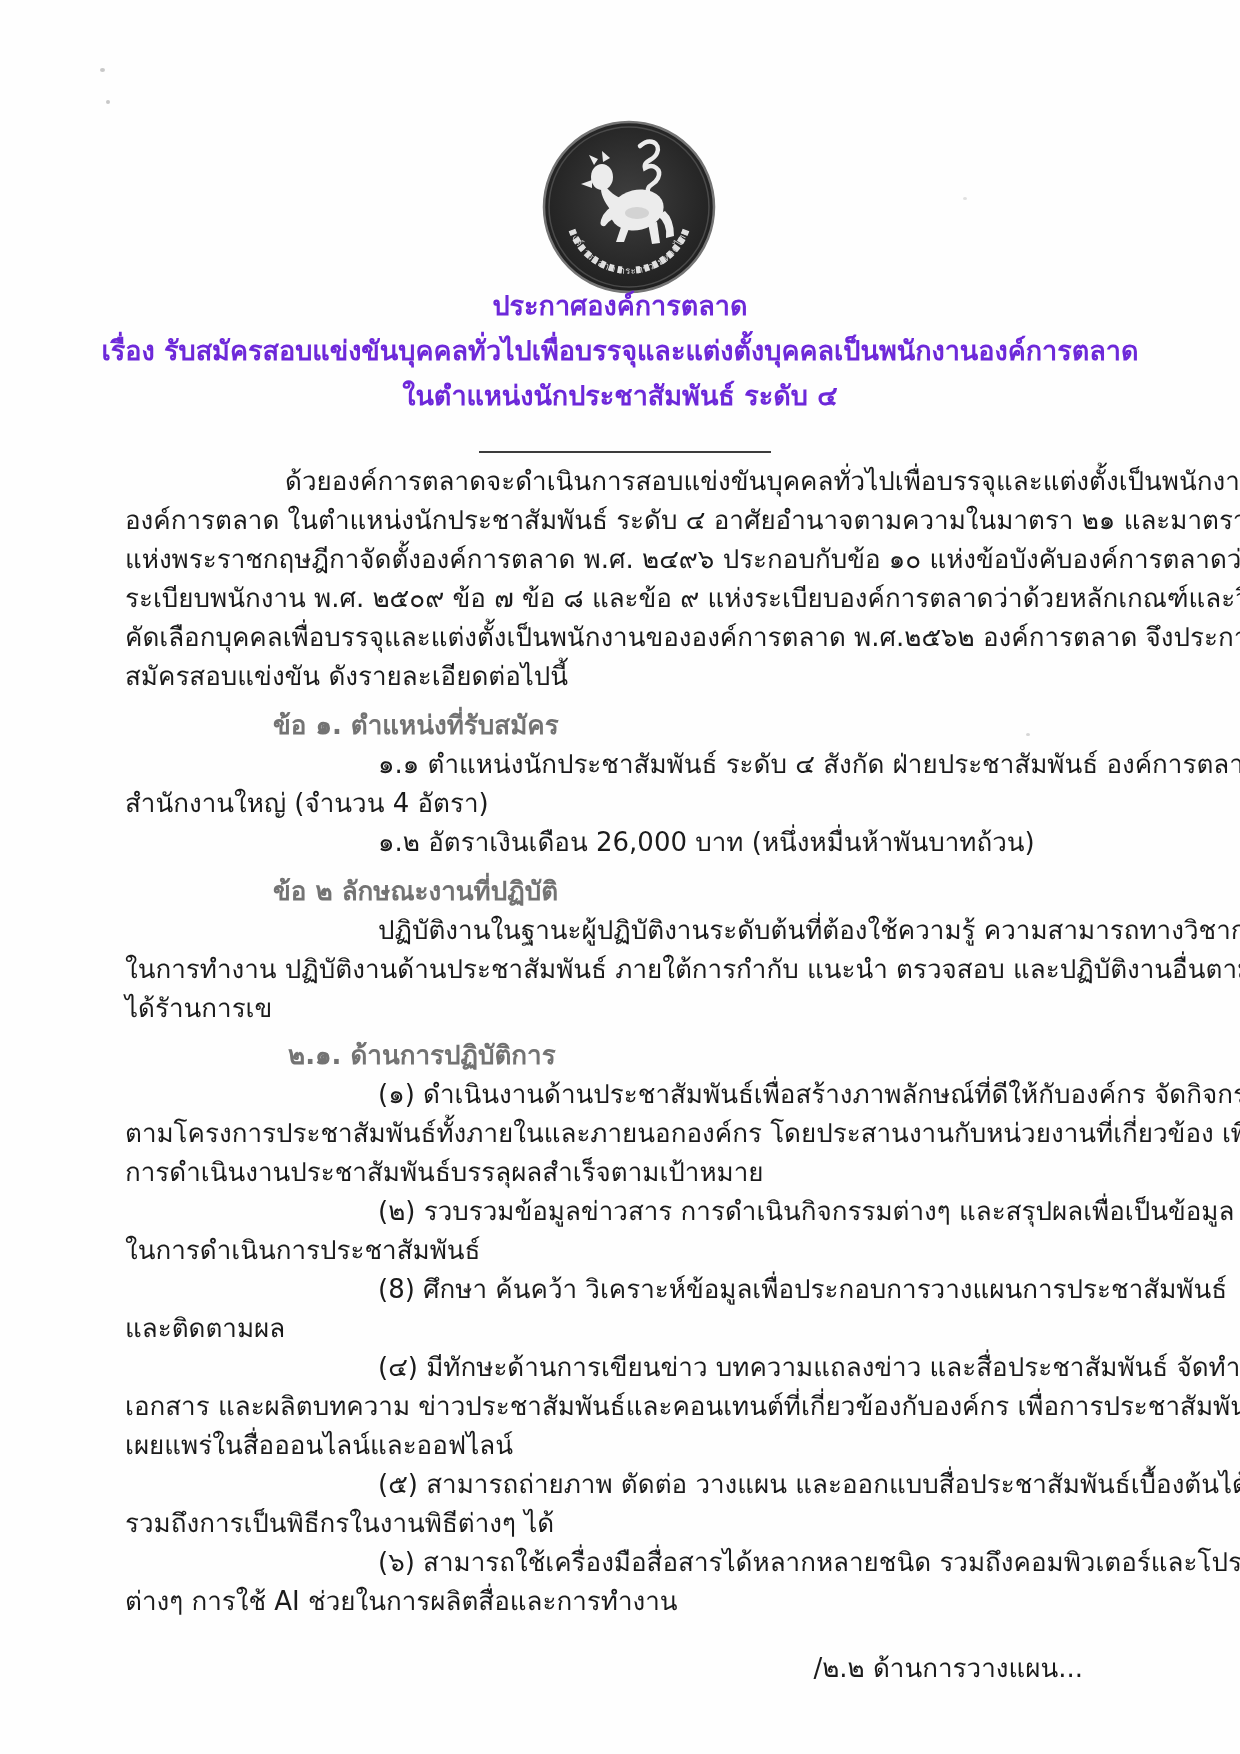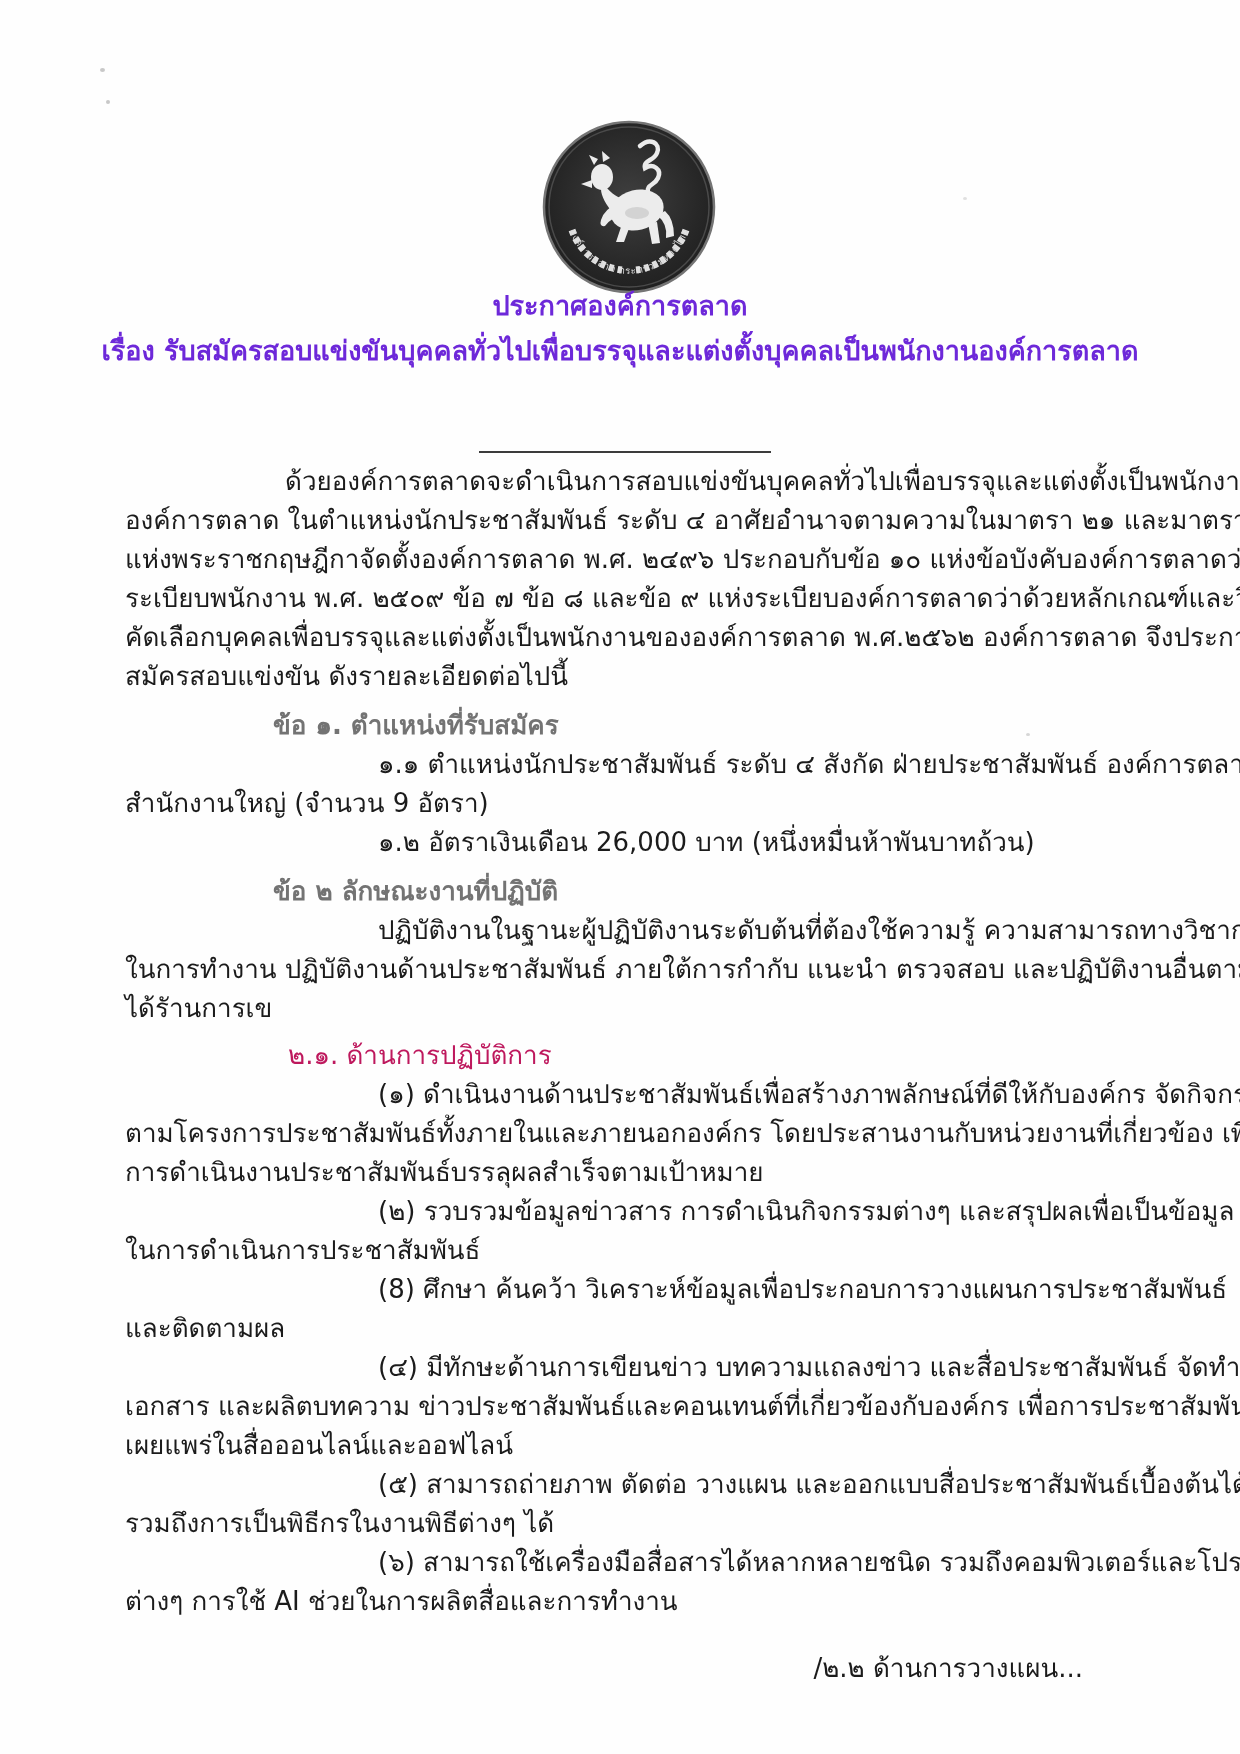--- a/index.html
+++ b/index.html
@@ -52,21 +52,21 @@
     width: 986px;
     font-size: 26px;
     line-height: 39px;
     color: #1b1b1b;
   }
   .line { white-space: nowrap; }
   .line.p        { padding-left: 0; }
   .line.p-indent { padding-left: 160px; }
   .line.sub      { padding-left: 253px; }
   .line.h  { padding-left: 148px; font-weight: bold; margin-top: 10px; color: #737373; }
-  .line.h2 { padding-left: 163px; font-weight: normal; margin-top: 8px;  color: #be185d; }
+  .line.h2 { padding-left: 163px; font-weight: bold; margin-top: 8px;  color: #737373; }
   .line.cont { text-align: right; padding-right: 28px; margin-top: 28px; }
   
   .speck {
     position: absolute;
     border-radius: 50%;
     background: #9a9a9a;
     opacity: 0.55;
   }
   .speck.s1 { left: 100px; top: 68px;  width: 5px; height: 4px; }
   .speck.s2 { left: 106px; top: 100px; width: 4px; height: 4px; }
@@ -115,34 +115,35 @@
 
       <text font-size="10" fill="#d9d9d9" letter-spacing="0.5">
         <textPath href="#sealArc" startOffset="50%" text-anchor="middle">องค์การตลาด กระทรวงมหาดไทย</textPath>
       </text>
     </svg>
   </div>
 
   <div class="title-block">
     <div>ประกาศองค์การตลาด</div>
     <div>เรื่อง รับสมัครสอบแข่งขันบุคคลทั่วไปเพื่อบรรจุและแต่งตั้งบุคคลเป็นพนักงานองค์การตลาด</div>
+    <div>ในตำแหน่งนักประชาสัมพันธ์ ระดับ ๔</div>
   </div>
 
   <div class="divider"></div>
 
   <div class="doc-body">
       <div class="line p-indent">ด้วยองค์การตลาดจะดำเนินการสอบแข่งขันบุคคลทั่วไปเพื่อบรรจุและแต่งตั้งเป็นพนักงาน</div>
       <div class="line p">องค์การตลาด ในตำแหน่งนักประชาสัมพันธ์ ระดับ ๔ อาศัยอำนาจตามความในมาตรา ๒๑ และมาตรา ๒๒ (๑)</div>
       <div class="line p">แห่งพระราชกฤษฎีกาจัดตั้งองค์การตลาด พ.ศ. ๒๔๙๖ ประกอบกับข้อ ๑๐ แห่งข้อบังคับองค์การตลาดว่าด้วย</div>
       <div class="line p">ระเบียบพนักงาน พ.ศ. ๒๕๐๙ ข้อ ๗ ข้อ ๘ และข้อ ๙ แห่งระเบียบองค์การตลาดว่าด้วยหลักเกณฑ์และวิธีการ</div>
       <div class="line p">คัดเลือกบุคคลเพื่อบรรจุและแต่งตั้งเป็นพนักงานขององค์การตลาด พ.ศ.๒๕๖๒ องค์การตลาด จึงประกาศรับ</div>
       <div class="line p">สมัครสอบแข่งขัน ดังรายละเอียดต่อไปนี้</div>
       <div class="line h">ข้อ ๑. ตำแหน่งที่รับสมัคร</div>
       <div class="line sub">๑.๑ ตำแหน่งนักประชาสัมพันธ์ ระดับ ๔ สังกัด ฝ่ายประชาสัมพันธ์ องค์การตลาด</div>
-      <div class="line p">สำนักงานใหญ่ (จำนวน 9 อัตรา)</div>
+      <div class="line p">สำนักงานใหญ่ (จำนวน 4 อัตรา)</div>
       <div class="line sub">๑.๒ อัตราเงินเดือน 26,000 บาท (หนึ่งหมื่นห้าพันบาทถ้วน)</div>
       <div class="line h">ข้อ ๒ ลักษณะงานที่ปฏิบัติ</div>
       <div class="line sub">ปฏิบัติงานในฐานะผู้ปฏิบัติงานระดับต้นที่ต้องใช้ความรู้ ความสามารถทางวิชาการ</div>
       <div class="line p">ในการทำงาน ปฏิบัติงานด้านประชาสัมพันธ์ ภายใต้การกำกับ แนะนำ ตรวจสอบ และปฏิบัติงานอื่นตามที่</div>
       <div class="line p">ได้รัานการเข</div>
       <div class="line h2">๒.๑. ด้านการปฏิบัติการ</div>
       <div class="line sub">(๑) ดำเนินงานด้านประชาสัมพันธ์เพื่อสร้างภาพลักษณ์ที่ดีให้กับองค์กร จัดกิจกรรม</div>
       <div class="line p">ตามโครงการประชาสัมพันธ์ทั้งภายในและภายนอกองค์กร โดยประสานงานกับหน่วยงานที่เกี่ยวข้อง เพื่อให้</div>
       <div class="line p">การดำเนินงานประชาสัมพันธ์บรรลุผลสำเร็จตามเป้าหมาย</div>
       <div class="line sub">(๒) รวบรวมข้อมูลข่าวสาร การดำเนินกิจกรรมต่างๆ และสรุปผลเพื่อเป็นข้อมูล</div>

